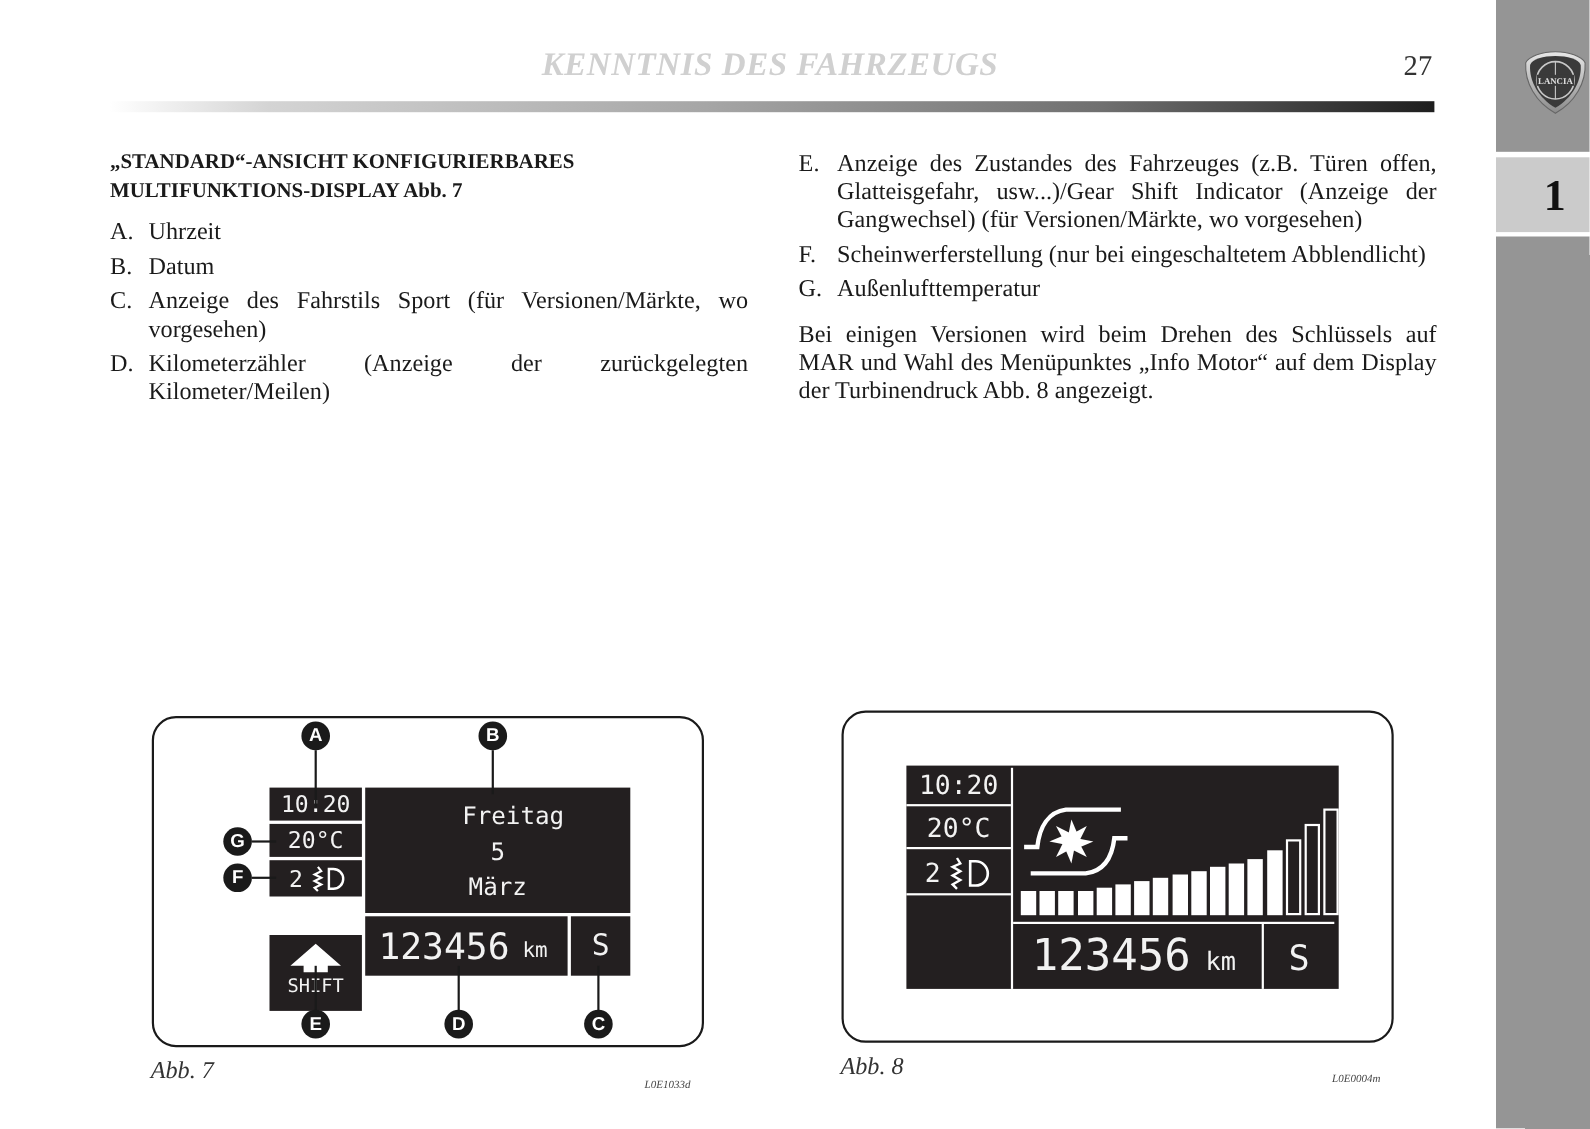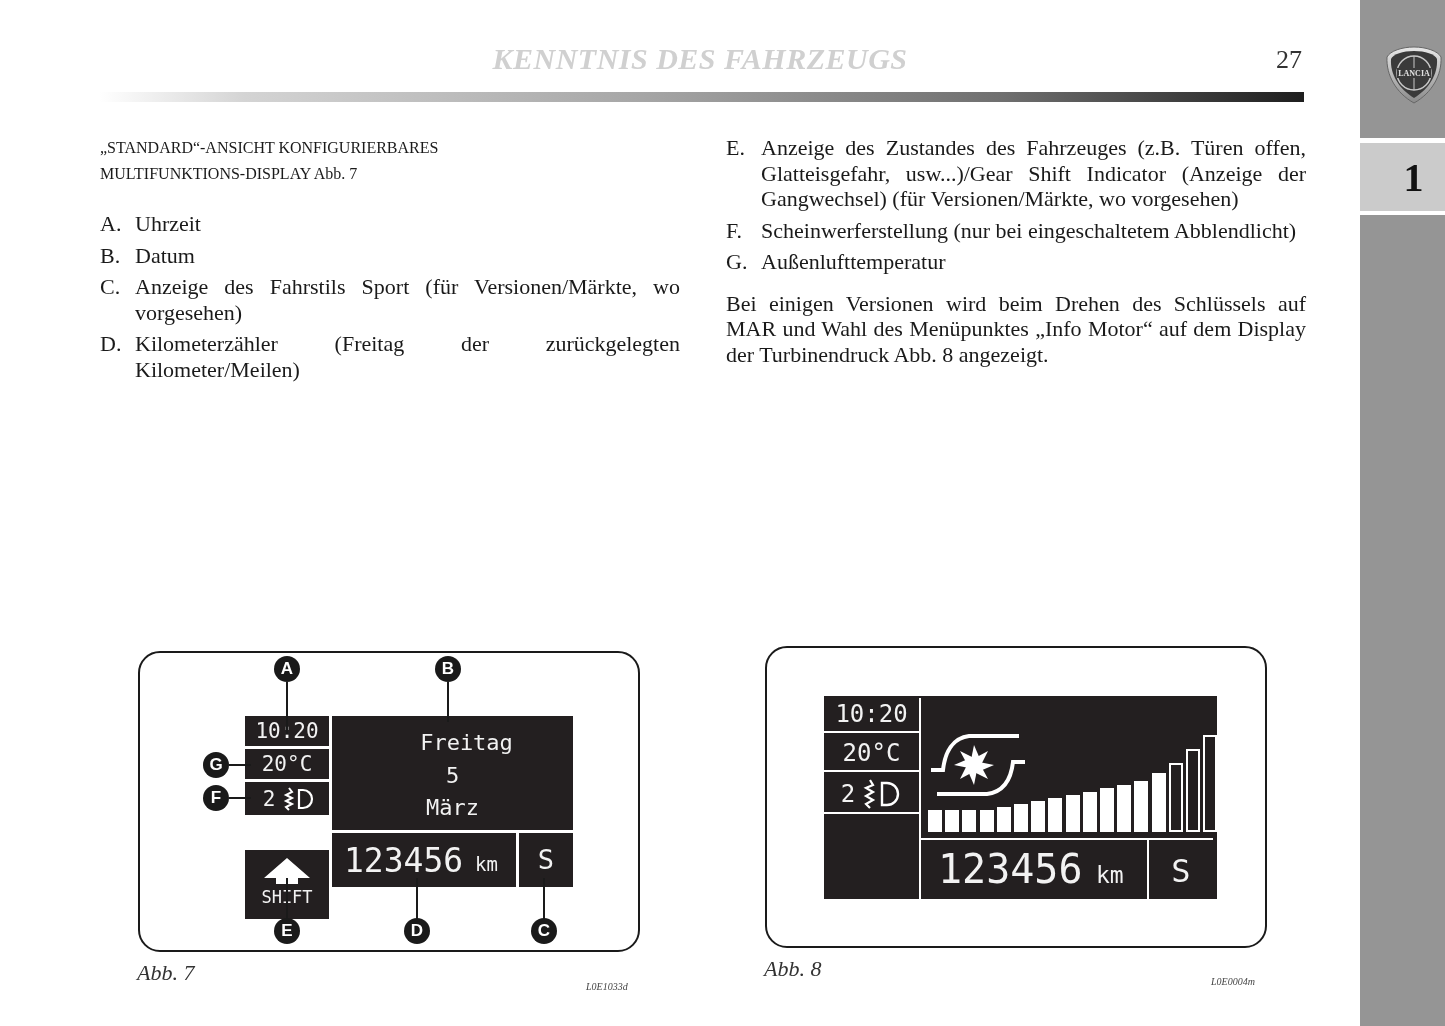--- a/index.html
+++ b/index.html
@@ -26,21 +26,21 @@
   .side-logo-block { position: absolute; left: 0; top: 0; width: 107px; height: 138px; background: #959595; }
   .side-chapter-block { position: absolute; left: 0; top: 143px; width: 107px; height: 68px; background: #cbcbcb;
     display: flex; align-items: center; justify-content: center; font-weight: bold; font-size: 40px; color: #111; }
   .side-rest-block { position: absolute; left: 0; top: 215px; width: 107px; height: 811px; background: #959595; }
   .logo { position: absolute; left: 24px; top: 45px; width: 60px; height: 60px; }
 
   
   .col { position: absolute; top: 135px; width: 580px; font-size: 22px; line-height: 25.5px; }
   .col-left { left: 100px; }
   .col-right { left: 726px; }
-  .heading { font-weight: normal; font-size: 16px; line-height: 26px; margin-bottom: 24px; }
+  .heading { font-weight: bold; font-size: 19px; line-height: 26px; margin-bottom: 10px; }
   .para { margin-bottom: 7px; text-align: justify; }
   .item { display: flex; margin-bottom: 6px; text-align: justify; }
   .item-letter { width: 35px; flex: none; }
   .item-text { flex: 1; }
 
   
   .fig-frame { position: absolute; border: 2.5px solid #1a1a1a; border-radius: 22px; background: #fff; }
   .fig7 { left: 138px; top: 651px; width: 502px; height: 301px; }
   .fig8 { left: 765px; top: 646px; width: 502px; height: 302px; }
   .fig-caption { position: absolute; font-style: italic; font-size: 22px; color: #333; }
@@ -93,21 +93,21 @@
   <div class="item">
     <span class="item-letter">B.</span>
     <span class="item-text">Datum</span>
   </div>
   <div class="item">
     <span class="item-letter">C.</span>
     <span class="item-text">Anzeige des Fahrstils Sport (für Versionen/Märkte, wo vorgesehen)</span>
   </div>
   <div class="item">
     <span class="item-letter">D.</span>
-    <span class="item-text">Kilometerzähler (Freitag der zurückgelegten Kilometer/Meilen)</span>
+    <span class="item-text">Kilometerzähler (Anzeige der zurückgelegten Kilometer/Meilen)</span>
   </div>
 </div>
 
 <div class="col col-right">
   <div class="item">
     <span class="item-letter">E.</span>
     <span class="item-text">Anzeige des Zustandes des Fahrzeuges (z.B. Türen offen, Glatteisgefahr, usw...)/Gear Shift Indicator (Anzeige der Gangwechsel) (für Versionen/Märkte, wo vorgesehen)</span>
   </div>
   <div class="item">
     <span class="item-letter">F.</span>

